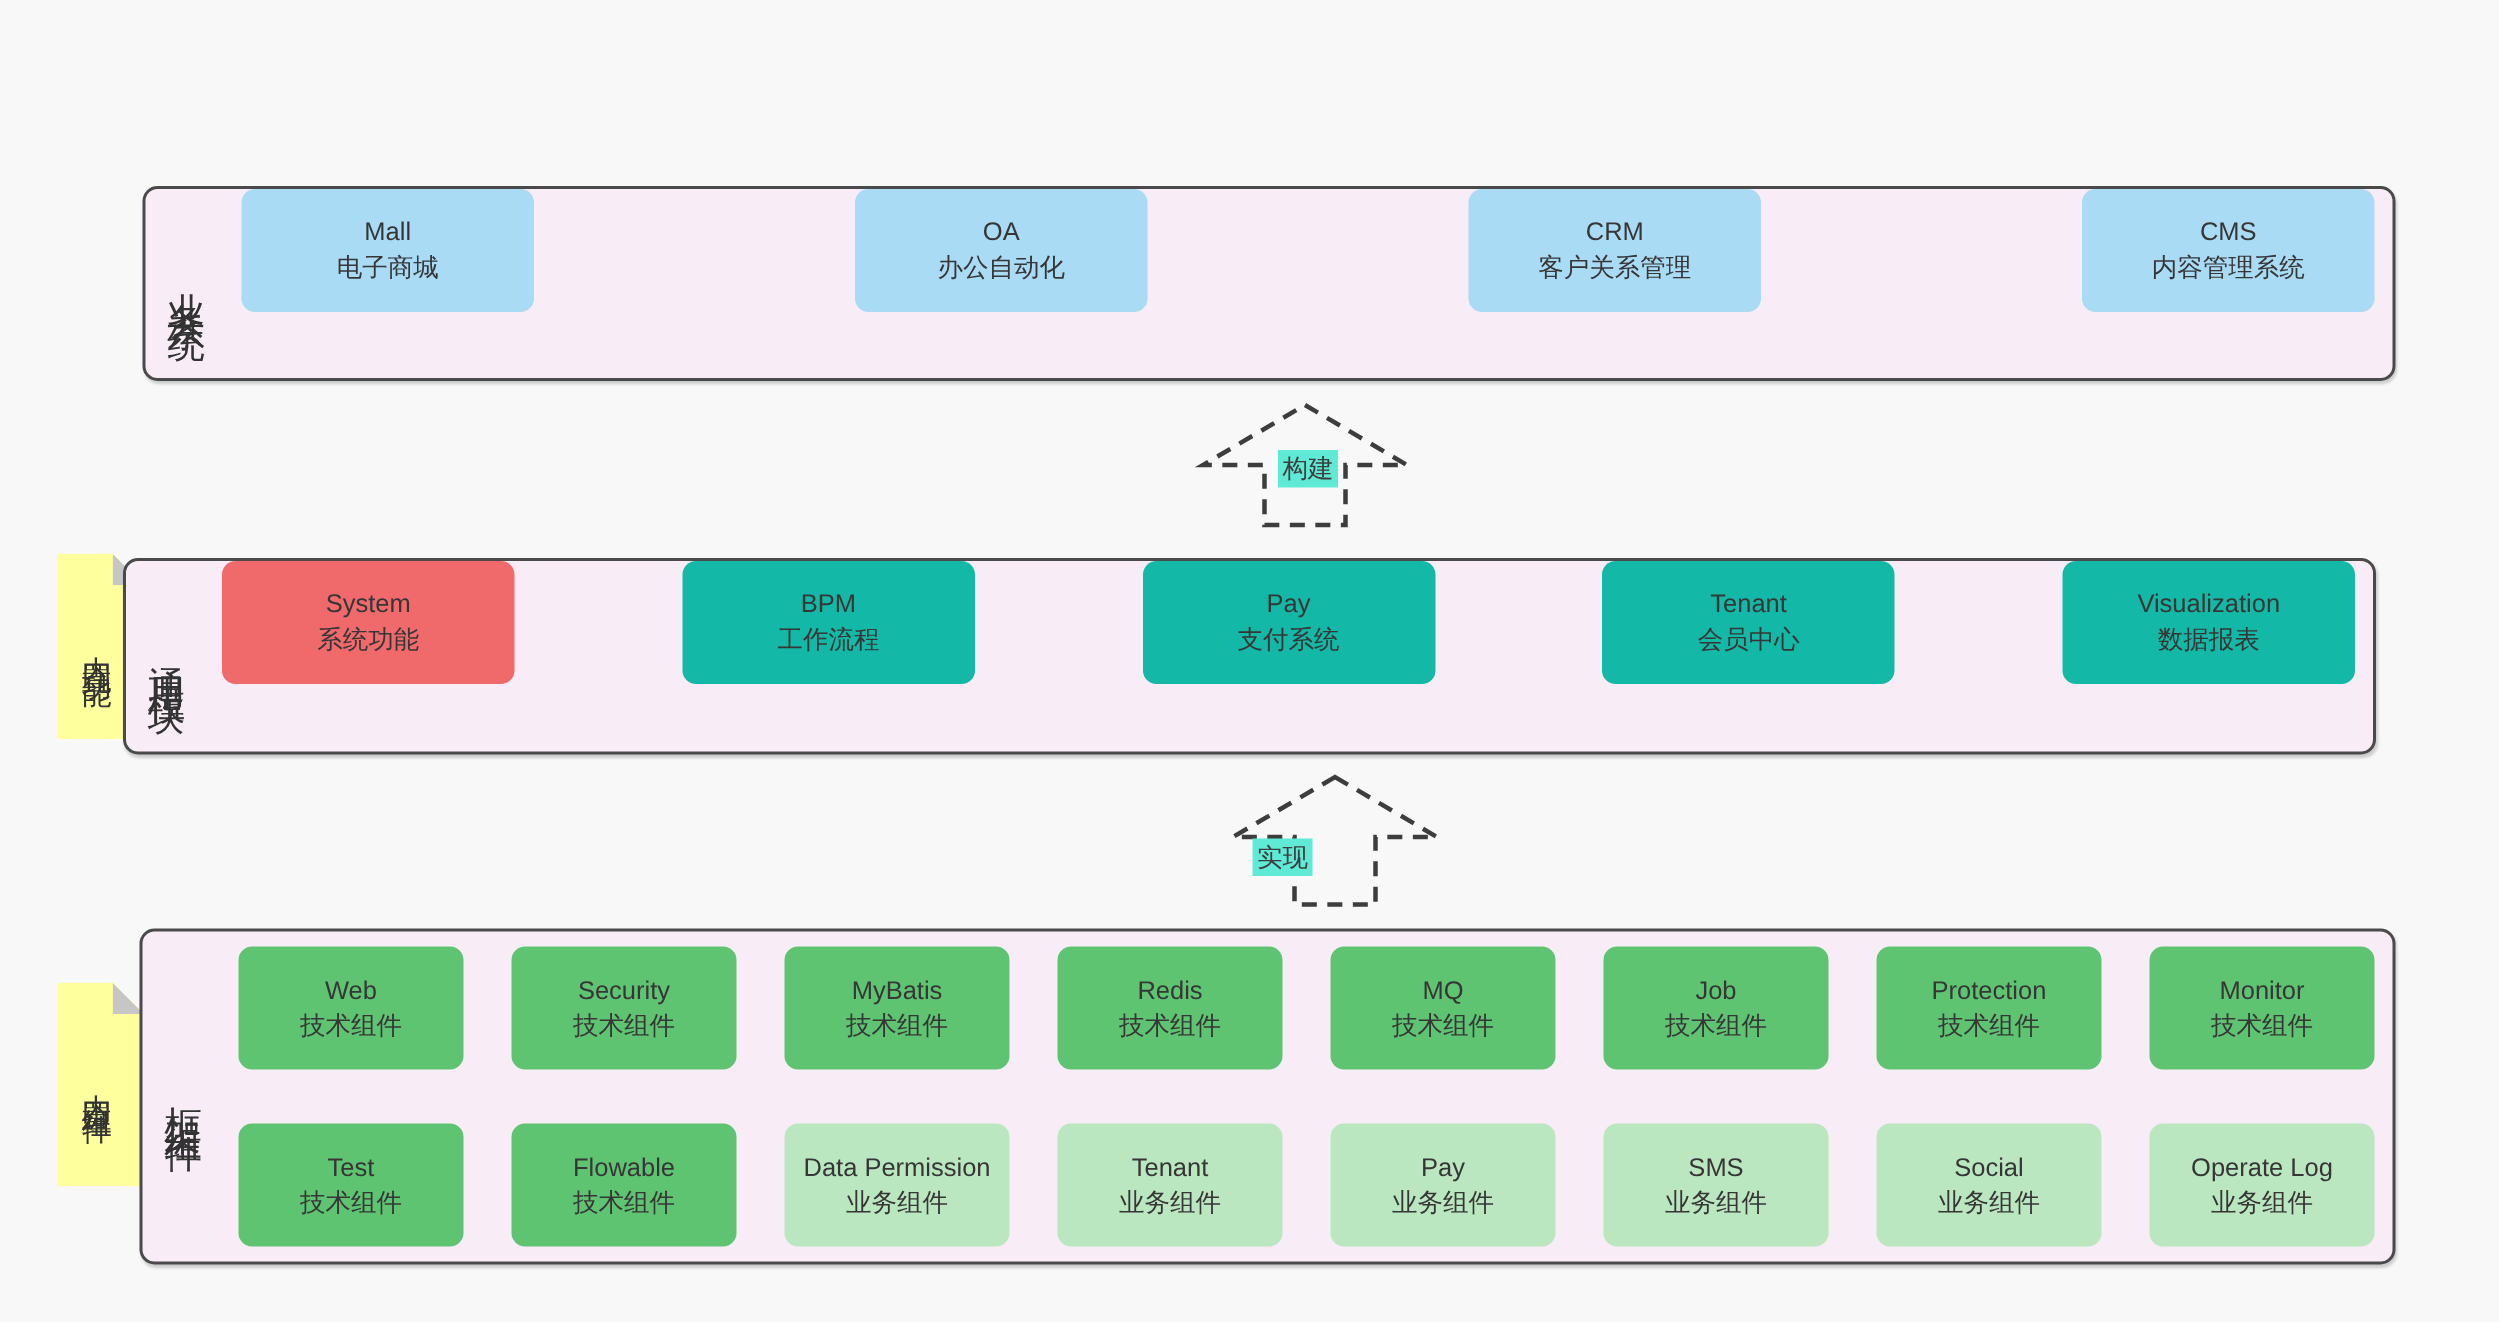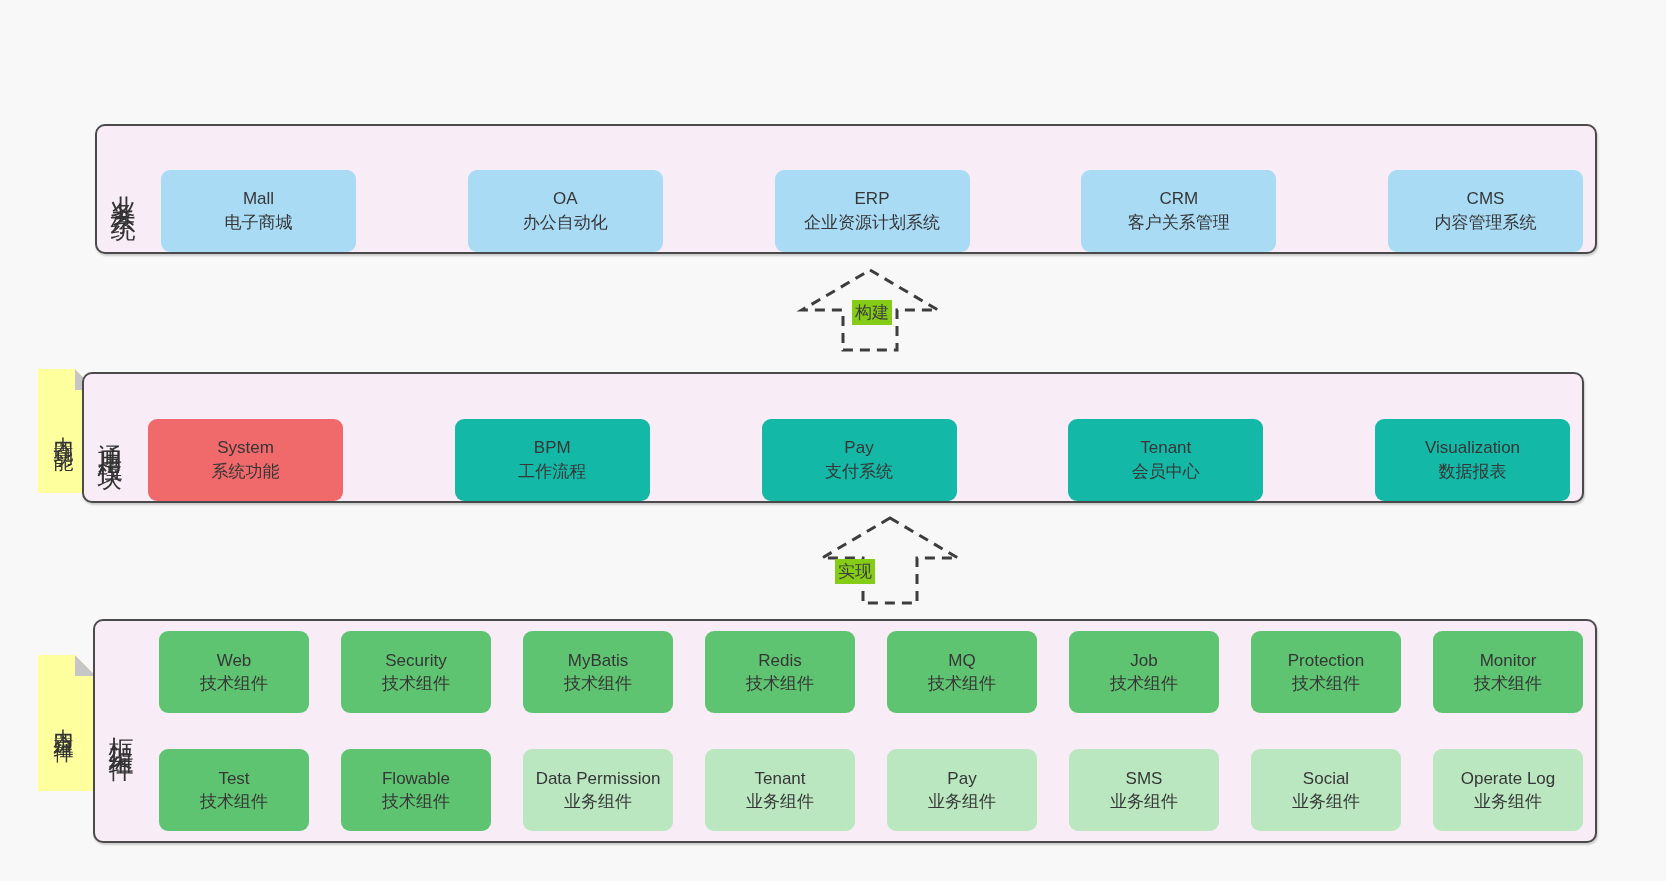--- a/index.html
+++ b/index.html
@@ -10,21 +10,21 @@
   }
   .container{
     position:absolute;background:#f8edf6;border:2px solid #4a4a4a;border-radius:10px;
     box-sizing:border-box;display:flex;z-index:1;box-shadow:1px 2px 2px rgba(0,0,0,0.18);
   }
   .v-label{flex:0 0 52px;display:flex;align-items:center;justify-content:center;}
   .v-label span{
     writing-mode:vertical-rl;text-orientation:upright;
     font-size:25px;letter-spacing:7px;color:#333;line-height:1;
   }
-  .boxes{flex:1;display:flex;align-items:flex-end;justify-content:space-between;padding:0 12px;}
+  .boxes{flex:1;display:flex;align-items:flex-start;justify-content:space-between;padding:0 12px;}
   .rows{flex:1;display:flex;flex-direction:column;justify-content:center;gap:36px;padding:0 12px;}
   .row{display:flex;justify-content:space-between;}
   .box{
     border-radius:9px;min-height:82px;box-sizing:border-box;padding:4px 6px;
     display:flex;flex-direction:column;align-items:center;justify-content:center;
     text-align:center;font-size:17px;line-height:24px;color:#363636;
   }
   .w6{width:195px;}
   .w8{width:150px;line-height:23px;}
   .blue{background:#a9dbf5;}
@@ -42,42 +42,38 @@
     clip-path:polygon(0 0, 100% 100%, 0 100%);
   }
   .sticky span{
     writing-mode:vertical-rl;text-orientation:upright;
     font-size:20px;letter-spacing:5px;color:#333;line-height:1;margin-right:6px;
   }
   .arrow-svg{position:absolute;z-index:0;}
   .arrow-svg path{fill:none;stroke:#3d3d3d;stroke-width:3;stroke-dasharray:10 7;}
   .arrow-label{
     position:absolute;transform:translateX(-50%);z-index:1;
-    background:#84cc16;font-size:17px;padding:1px 3px;color:#3d3d3d;white-space:nowrap;
+    background:#5eead4;font-size:17px;padding:1px 3px;color:#3d3d3d;white-space:nowrap;
   }
 </style>
 </head>
 <body>
 
 <div class="container" style="left:95px;top:124px;width:1502px;height:130px;">
   <div class="v-label">
     <span>业务系统</span>
   </div>
   <div class="boxes">
     <div class="box w6 blue">
       <div>Mall</div>
       <div>电子商城</div>
     </div>
     <div class="box w6 blue">
       <div>OA</div>
       <div>办公自动化</div>
-    </div>
-    <div class="box w6 blue">
-      <div>ERP</div>
-      <div>企业资源计划系统</div>
     </div>
     <div class="box w6 blue">
       <div>CRM</div>
       <div>客户关系管理</div>
     </div>
     <div class="box w6 blue">
       <div>CMS</div>
       <div>内容管理系统</div>
     </div>
   </div>

